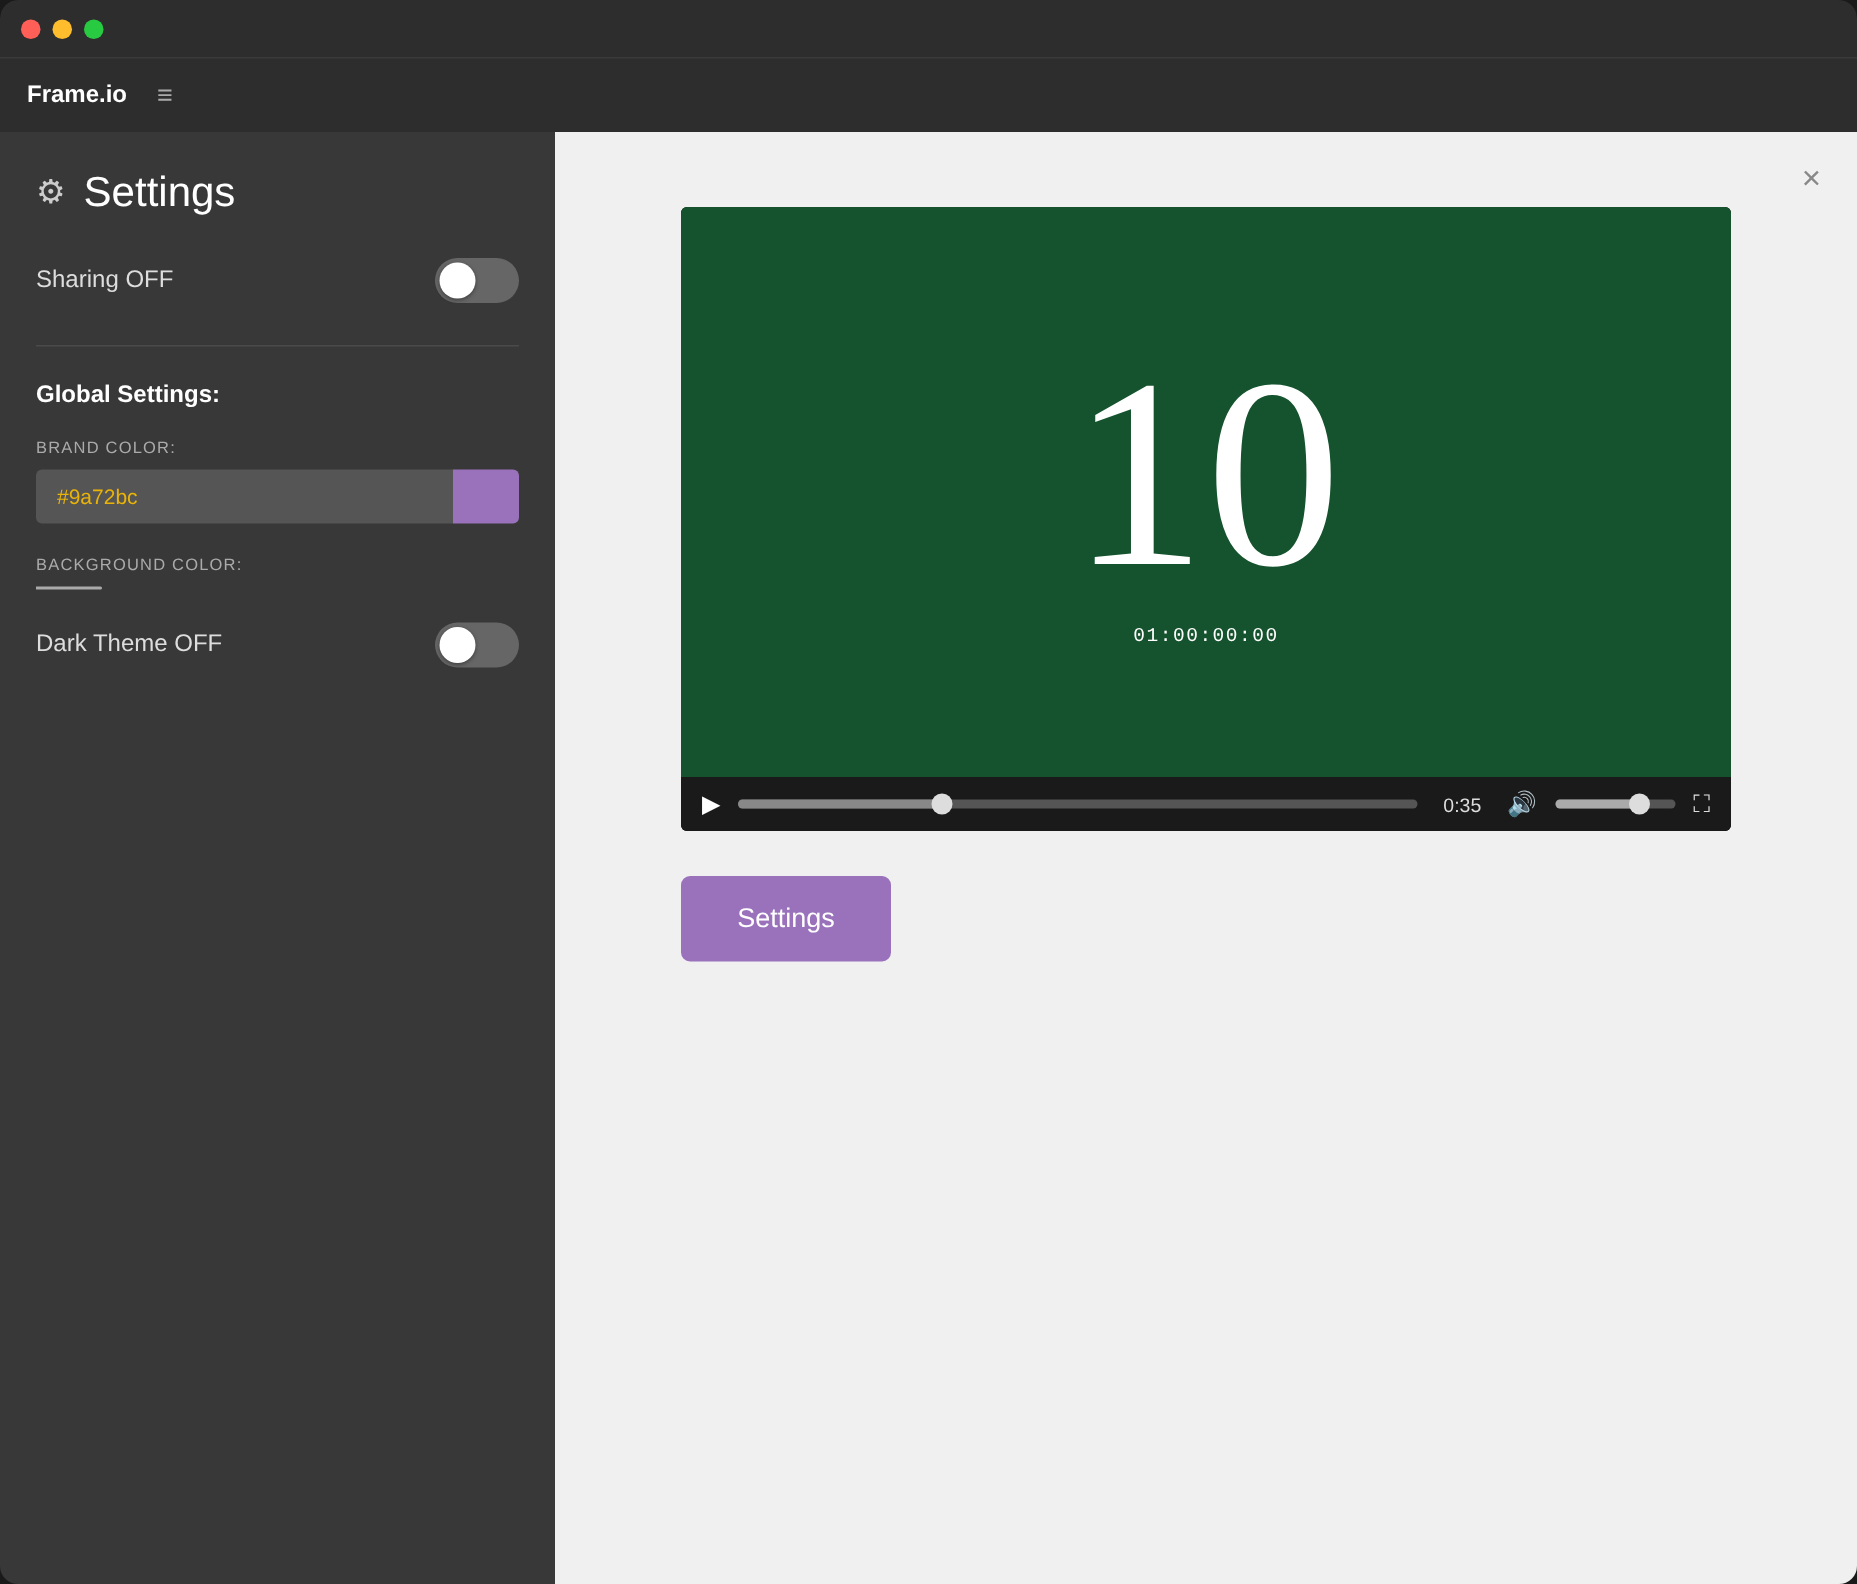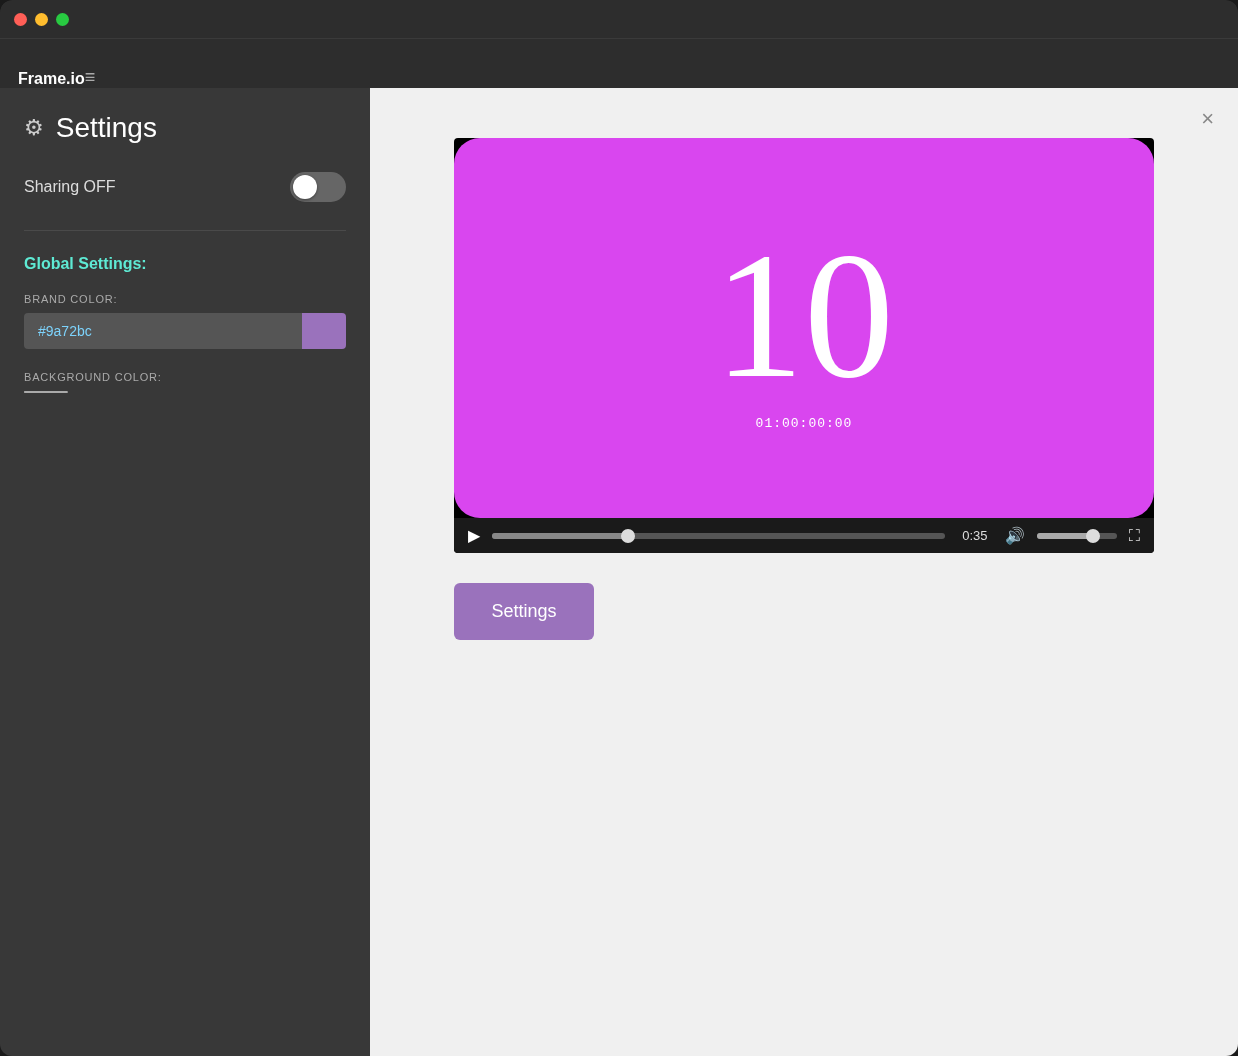--- a/index.html
+++ b/index.html
@@ -31,23 +31,23 @@
     .tl-red { background: #ff5f57; }
     .tl-yellow { background: #ffbd2e; }
     .tl-green { background: #28ca41; }
 
     
     .app-bar {
       width: 100%;
       height: 50px;
       background: #2d2d2d;
       display: flex;
-      align-items: flex-end;
+      align-items: center;
       padding: 0 18px;
-      gap: 0;
+      gap: 20px;
       border-top: 1px solid #3a3a3a;
     }
     .app-bar-title {
       color: #ffffff;
       font-size: 16px;
       font-weight: 600;
     }
     .menu-icon {
       color: #aaa;
       font-size: 18px;
@@ -121,21 +121,21 @@
       box-shadow: 0 1px 3px rgba(0,0,0,0.4);
     }
 
     .divider {
       height: 1px;
       background: #4a4a4a;
       margin-bottom: 24px;
     }
 
     .global-settings-label {
-      color: #5eead4;
+      color: #ffffff;
       font-size: 16px;
       font-weight: 700;
       margin-bottom: 20px;
     }
 
     .color-section-label {
       color: #aaaaaa;
       font-size: 11px;
       letter-spacing: 0.8px;
       text-transform: uppercase;
@@ -145,21 +145,21 @@
     .color-input-row {
       display: flex;
       align-items: stretch;
       margin-bottom: 22px;
       gap: 0;
     }
     .color-text-input {
       flex: 1;
       background: #555;
       border: none;
-      color: #7dd3fc;
+      color: #eab308;
       font-size: 14px;
       padding: 10px 14px;
       border-radius: 4px 0 0 4px;
       outline: none;
     }
     .color-swatch {
       width: 44px;
       border-radius: 0 4px 4px 0;
       cursor: pointer;
     }
@@ -193,27 +193,26 @@
       max-width: 700px;
       background: #000;
       border-radius: 4px;
       margin-top: 10px;
       position: relative;
       overflow: hidden;
     }
     .video-display {
       width: 100%;
       height: 380px;
-      background: #d946ef;
+      background: #14532d;
       display: flex;
       flex-direction: column;
       align-items: center;
       justify-content: center;
       position: relative;
-      border-radius: 26px;
     }
     .video-number {
       color: #ffffff;
       font-size: 180px;
       font-weight: 300;
       font-family: Georgia, serif;
       line-height: 1;
     }
     .video-timecode {
       color: #ffffff;
@@ -372,20 +371,27 @@
     <div class="color-input-row">
       <input type="text" class="color-text-input" value="#9a72bc" style="">
       <div class="color-swatch" style="background:#9a72bc;"></div>
     </div>
 
     <div class="color-section-label">BACKGROUND COLOR:</div>
     <div class="color-input-row">
       <div class="color-swatch" style="background:#FFFFFF; border: 1px solid #aaa;"></div>
     </div>
 
+    <div class="setting-row">
+      <span class="setting-label">Dark Theme OFF</span>
+      <div class="toggle-container">
+        <div class="toggle-track"></div>
+        <div class="toggle-thumb"></div>
+      </div>
+    </div>
 
   </div>
 
   <div class="content-area">
 
     <span class="close-btn">×</span>
 
     <div class="video-container">
       <div class="video-display">
         <span class="video-number">10</span>

